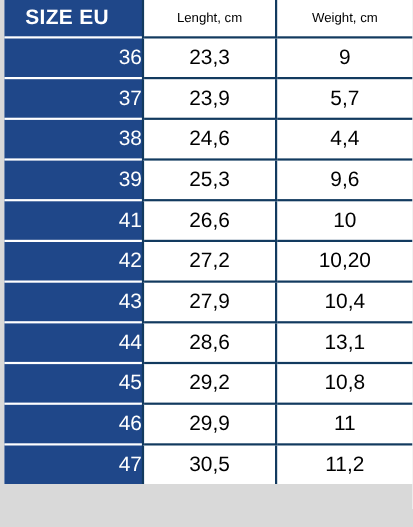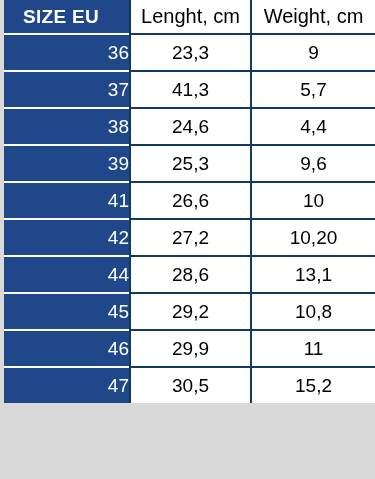--- a/index.html
+++ b/index.html
@@ -69,21 +69,21 @@
     background: #ffffff;
     color: #000000;
     text-align: center;
     border-top: 2px solid #123a5f;
     border-left: 2px solid #123a5f;
     border-right: 0;
     border-bottom: 0;
   }
   thead .cell-data {
     border-top: 0;
-    font-size: 20px;
+    font-size: 12px;
   }
 
   thead th.cell-size,
   thead th.cell-data {
     height: 33px;
     line-height: 33px;
   }
 </style>
 </head>
 <body>
@@ -103,21 +103,21 @@
       </tr>
     </thead>
     <tbody id="table-body">
         <tr>
           <td class="cell-size">36</td>
           <td class="cell-data">23,3</td>
           <td class="cell-data">9</td>
         </tr>
         <tr>
           <td class="cell-size">37</td>
-          <td class="cell-data">41,3</td>
+          <td class="cell-data">23,9</td>
           <td class="cell-data">5,7</td>
         </tr>
         <tr>
           <td class="cell-size">38</td>
           <td class="cell-data">24,6</td>
           <td class="cell-data">4,4</td>
         </tr>
         <tr>
           <td class="cell-size">39</td>
           <td class="cell-data">25,3</td>
@@ -127,34 +127,39 @@
           <td class="cell-size">41</td>
           <td class="cell-data">26,6</td>
           <td class="cell-data">10</td>
         </tr>
         <tr>
           <td class="cell-size">42</td>
           <td class="cell-data">27,2</td>
           <td class="cell-data">10,20</td>
         </tr>
         <tr>
+          <td class="cell-size">43</td>
+          <td class="cell-data">27,9</td>
+          <td class="cell-data">10,4</td>
+        </tr>
+        <tr>
           <td class="cell-size">44</td>
           <td class="cell-data">28,6</td>
           <td class="cell-data">13,1</td>
         </tr>
         <tr>
           <td class="cell-size">45</td>
           <td class="cell-data">29,2</td>
           <td class="cell-data">10,8</td>
         </tr>
         <tr>
           <td class="cell-size">46</td>
           <td class="cell-data">29,9</td>
           <td class="cell-data">11</td>
         </tr>
         <tr>
           <td class="cell-size">47</td>
           <td class="cell-data">30,5</td>
-          <td class="cell-data">15,2</td>
+          <td class="cell-data">11,2</td>
         </tr>
       </tbody>
   </table>
 </div>
 
 </body></html>

